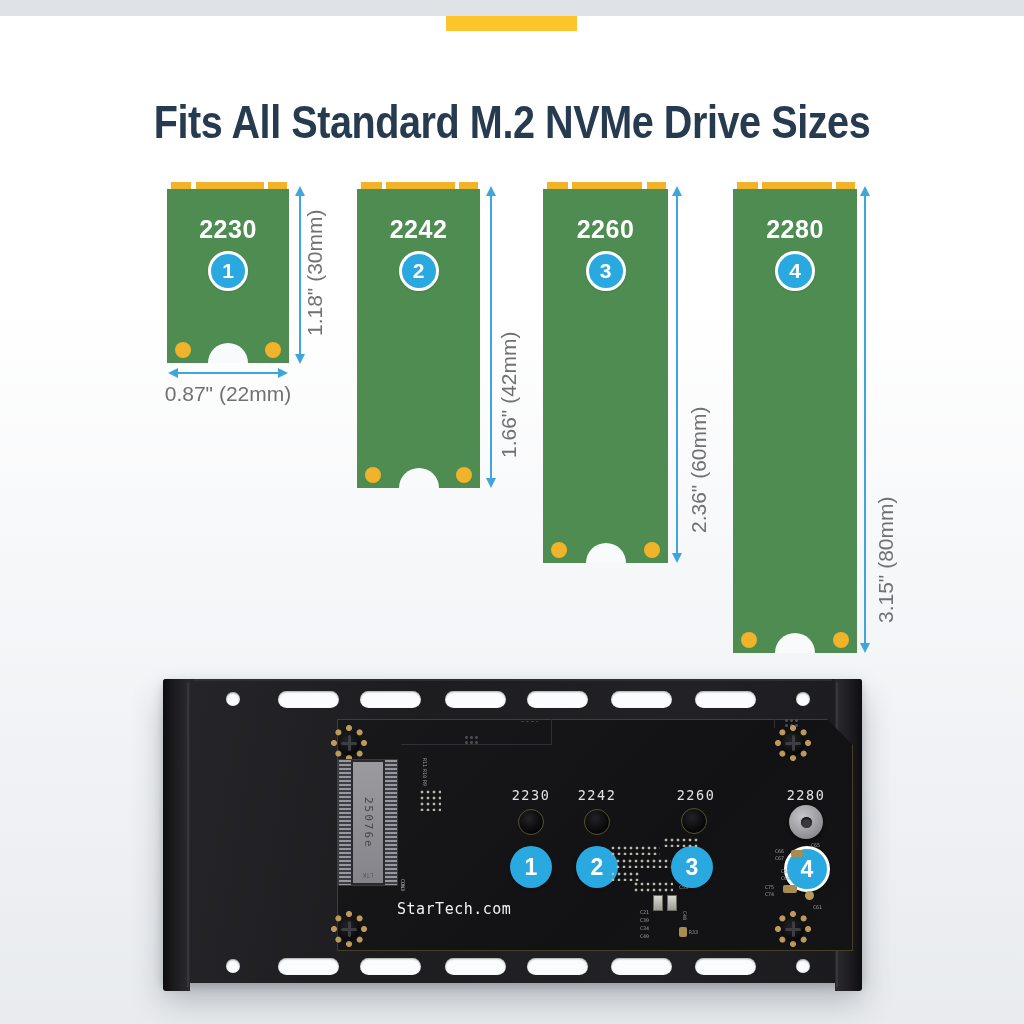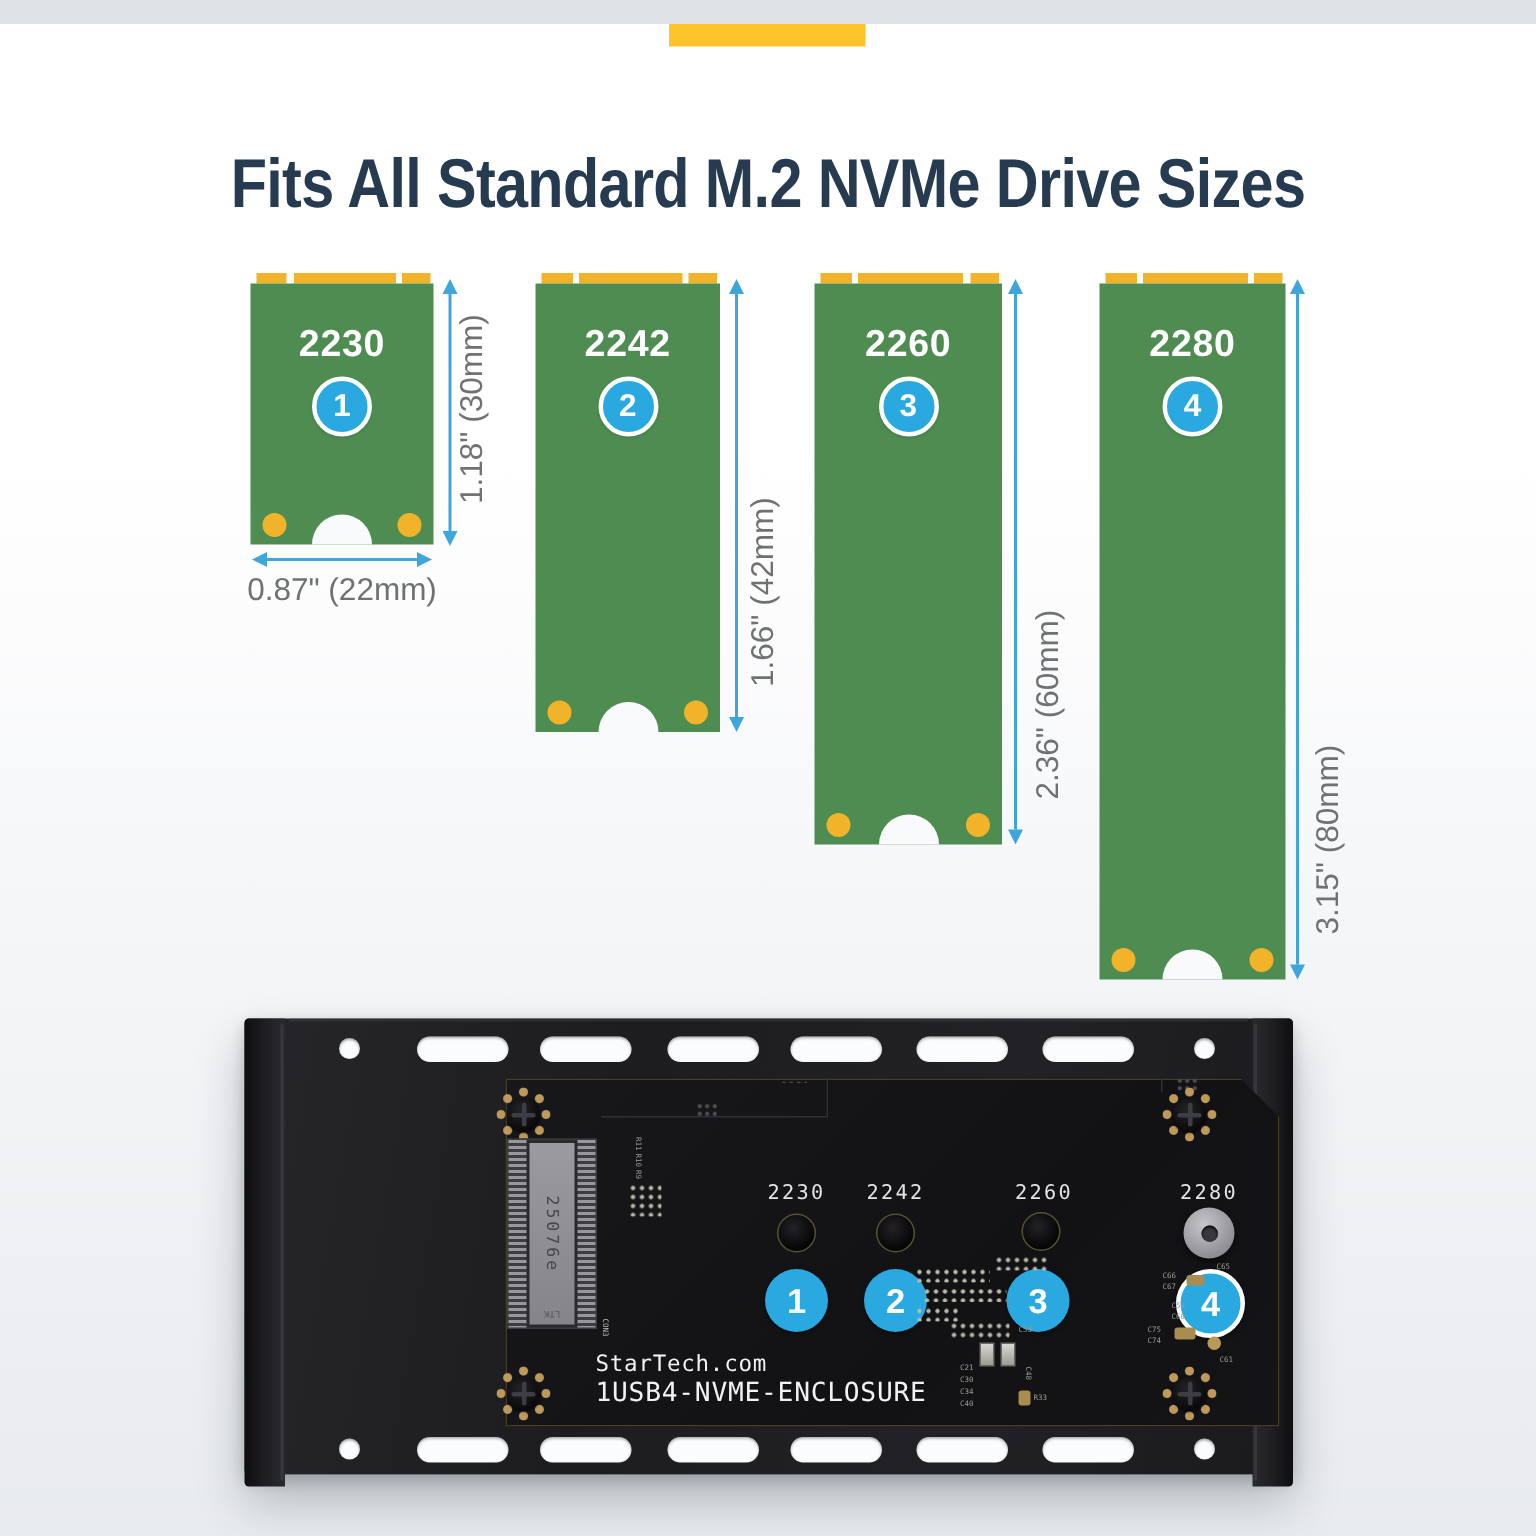--- a/index.html
+++ b/index.html
@@ -288,17 +288,16 @@
       <div class="goldpad" style="left:628px;top:171px;width:12px;height:7px;"></div>
       <span class="tinytext" style="left:618px;top:190px;">C58</span>
       <span class="tinytext" style="left:618px;top:197px;">C60</span>
       <span class="tinytext" style="left:602px;top:206px;">C75</span>
       <span class="tinytext" style="left:602px;top:213px;">C74</span>
       <div class="goldpad" style="left:620px;top:206px;width:14px;height:8px;"></div>
       <div class="goldround" style="left:642px;top:212px;width:9px;height:9px;"></div>
       <span class="tinytext" style="left:650px;top:226px;">C61</span>
 
       <div class="brand">StarTech.com</div>
-      <div class="model">1USB4-NVME-ENCLOSURE</div>
     </div>
   </div>
 
 </div>
 
 </body></html>

